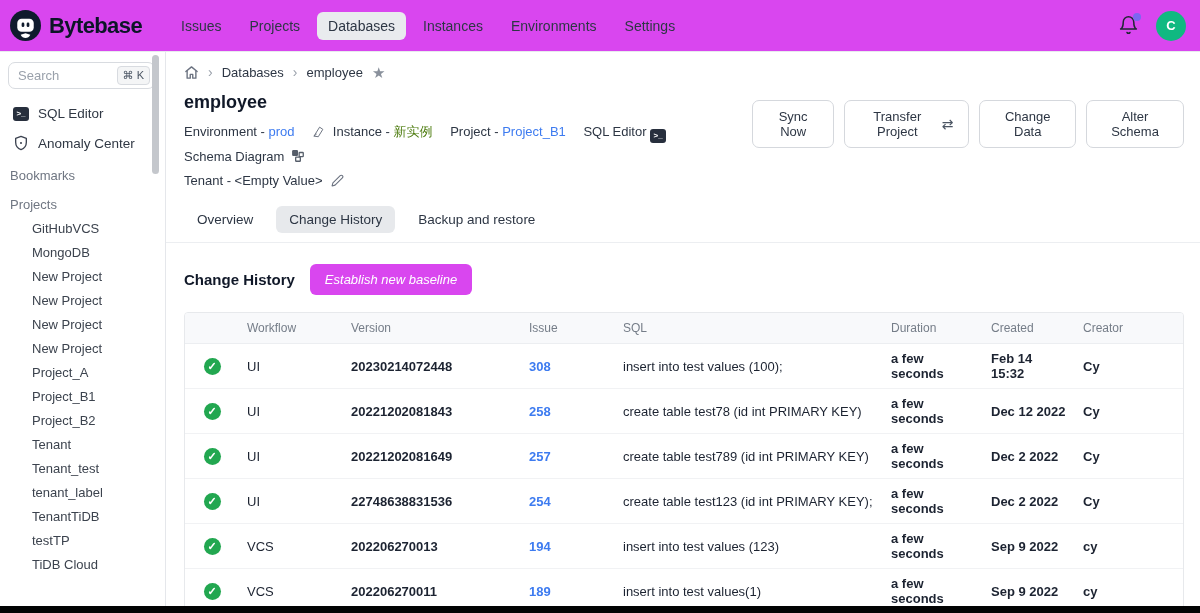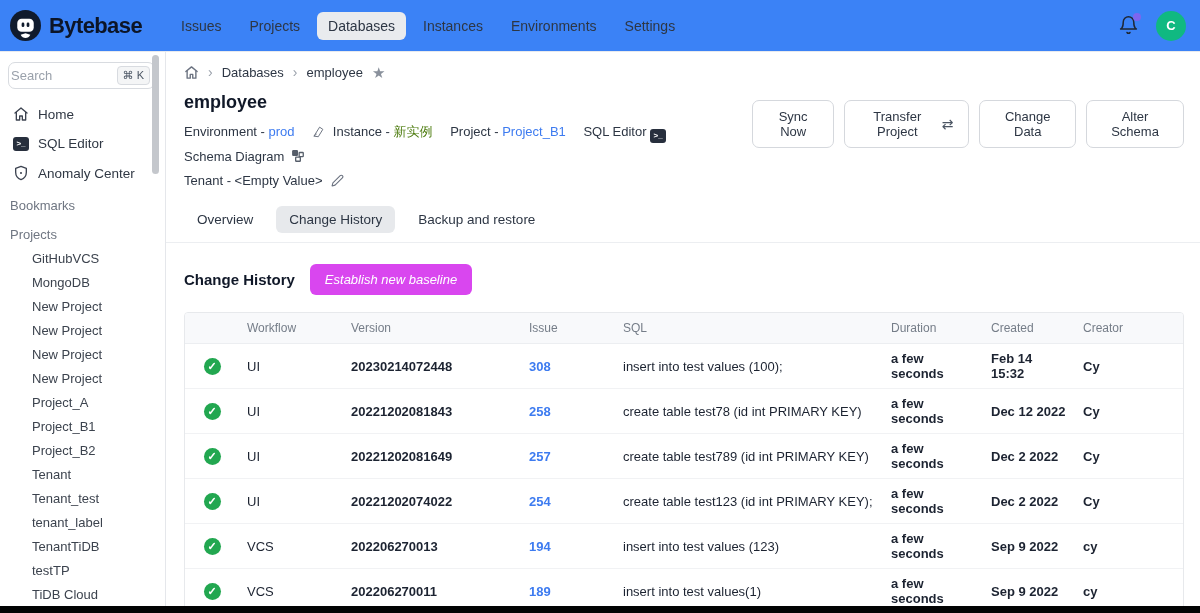--- a/index.html
+++ b/index.html
@@ -1,41 +1,41 @@
 <!DOCTYPE html>
 <html><head>
 <meta charset="utf-8">
 <style>
   * { margin:0; padding:0; box-sizing:border-box; }
   html,body { background:#fff; }
   body { font-family:"Liberation Sans", sans-serif; width:1200px; height:613px; overflow:hidden; }
   .app { position:relative; width:1200px; height:613px; background:#fff; overflow:hidden; }
 
   
-  .navbar { height:52px; display:flex; align-items:center; padding:0 14px 0 10px; border-bottom:1px solid #e8eaee; background:#3b82f6; }
+  .navbar { height:52px; display:flex; align-items:center; padding:0 14px 0 10px; border-bottom:1px solid #e8eaee; background:#d946ef; }
   .brand { display:flex; align-items:center; gap:8px; cursor:pointer; }
   .brand-text { font-size:22px; font-weight:800; color:#0c1527; letter-spacing:-0.6px; }
   .logo-mark { width:31px; height:31px; display:block; }
   .nav-items { display:flex; align-items:center; gap:6px; margin-left:28px; }
   .nav-item { font-size:14px; color:#2d3644; padding:6px 11px; border-radius:6px; cursor:pointer; }
   .nav-item.active { background:#e9ebee; }
   .nav-right { margin-left:auto; display:flex; align-items:center; gap:16px; }
   .bell-wrap { position:relative; width:22px; height:22px; cursor:pointer; }
   .bell-dot { position:absolute; top:-2px; right:-1px; width:8px; height:8px; border-radius:50%; }
   .avatar { width:30px; height:30px; border-radius:50%; color:#fff; font-size:13px; font-weight:700;
             display:flex; align-items:center; justify-content:center; cursor:pointer; }
 
   
   .shell { display:flex; height:554px; }
 
   
   .sidebar { width:166px; flex:none; border-right:1px solid #e5e7eb; position:relative; padding-top:8px;
              display:flex; flex-direction:column; font-size:13px; color:#374151; }
   .search-box { position:relative; margin:2px 10px 10px 8px; }
-  .search-box input { width:100%; height:27px; border:1px solid #d8dbe0; border-radius:7px; padding:0 36px 0 2px;
+  .search-box input { width:100%; height:27px; border:1px solid #d8dbe0; border-radius:7px; padding:0 36px 0 9px;
                       font-size:13px; color:#0f172a; outline:none; font-family:"Liberation Sans",sans-serif; }
   .search-box input::placeholder { color:#9aa1ab; }
   .kbd { position:absolute; right:5px; top:4px; font-size:11px; color:#4b5563; background:#f4f5f6;
          border:1px solid #d8dbe0; border-radius:4px; padding:1px 5px; line-height:15px; }
   .side-nav-item { display:flex; align-items:center; gap:9px; padding:7px 8px 7px 13px; cursor:pointer; color:#303844; font-size:13.5px; }
   .side-nav-item svg { flex:none; }
   .side-section { color:#6f7682; padding:10px 8px 4px 10px; font-size:13px; }
   .project-list { padding-left:28px; }
   .project-item { padding:4.5px 4px; color:#3c434e; cursor:pointer; font-size:13px; }
   .sb-thumb { position:absolute; right:6px; top:3px; width:7px; height:119px; background:#c4c7cc; border-radius:4px; }
@@ -122,27 +122,20 @@
 
   <div class="shell">
 
     <aside class="sidebar">
       <div class="search-box">
         <input type="text" placeholder="Search" style="">
         <span class="kbd">⌘ K</span>
       </div>
 
       <div class="side-nav-item">
-        <svg width="16" height="16" viewBox="0 0 24 24" fill="none" stroke="#3c4350" stroke-width="2" stroke-linecap="round" stroke-linejoin="round">
-          <path d="M3 10.5 12 3l9 7.5"></path>
-            <path d="M5 9.5V21h5v-6h4v6h5V9.5"></path>
-        </svg>
-        <span>Home</span>
-      </div>
-      <div class="side-nav-item">
         <span class="term-badge">&gt;_</span>
         <span>SQL Editor</span>
       </div>
       <div class="side-nav-item">
         <svg width="16" height="16" viewBox="0 0 24 24" fill="none" stroke="#3c4350" stroke-width="2" stroke-linecap="round" stroke-linejoin="round">
           <path d="M12 2 4 5v6c0 5 3.4 9.4 8 11 4.6-1.6 8-6 8-11V5z"></path>
             <circle cx="12" cy="12" r="0.6" fill="#3c4350"></circle>
         </svg>
         <span>Anomaly Center</span>
       </div>
@@ -297,21 +290,21 @@
                 <td class="c-version">20221202081649</td>
                 <td class="c-issue"><a class="blue-link" style="color: rgb(61, 123, 240);">257</a></td>
                 <td class="c-sql">create table test789 (id int PRIMARY KEY)</td>
                 <td class="c-duration">a few seconds</td>
                 <td class="c-created">Dec 2 2022</td>
                 <td class="c-creator">Cy</td>
               </tr>
               <tr>
                 <td class="c-status"><span class="check" style="background: rgb(34, 167, 80);">✓</span></td>
                 <td class="c-workflow">UI</td>
-                <td class="c-version">20221202074022</td>
+                <td class="c-version">22748638831536</td>
                 <td class="c-issue"><a class="blue-link" style="color: rgb(61, 123, 240);">254</a></td>
                 <td class="c-sql">create table test123 (id int PRIMARY KEY);</td>
                 <td class="c-duration">a few seconds</td>
                 <td class="c-created">Dec 2 2022</td>
                 <td class="c-creator">Cy</td>
               </tr>
               <tr>
                 <td class="c-status"><span class="check" style="background: rgb(34, 167, 80);">✓</span></td>
                 <td class="c-workflow">VCS</td>
                 <td class="c-version">202206270013</td>

